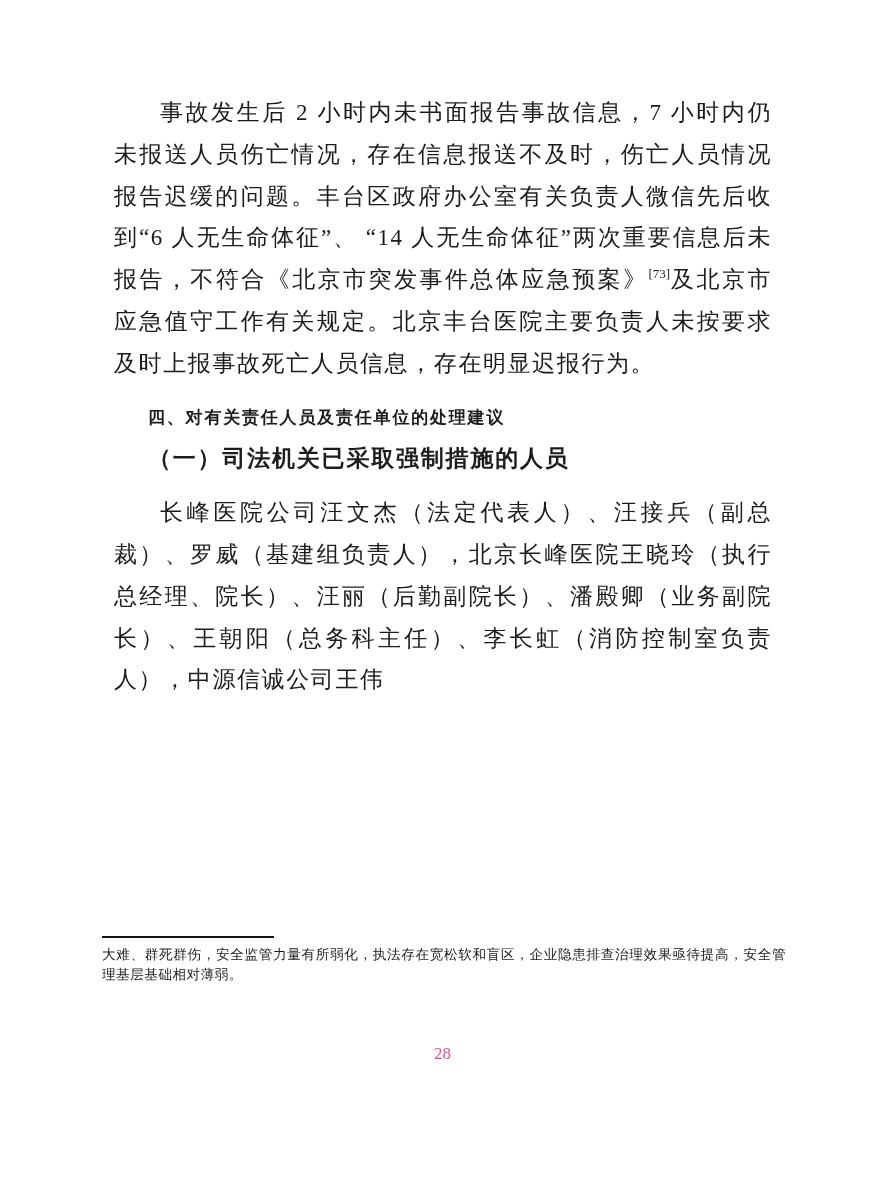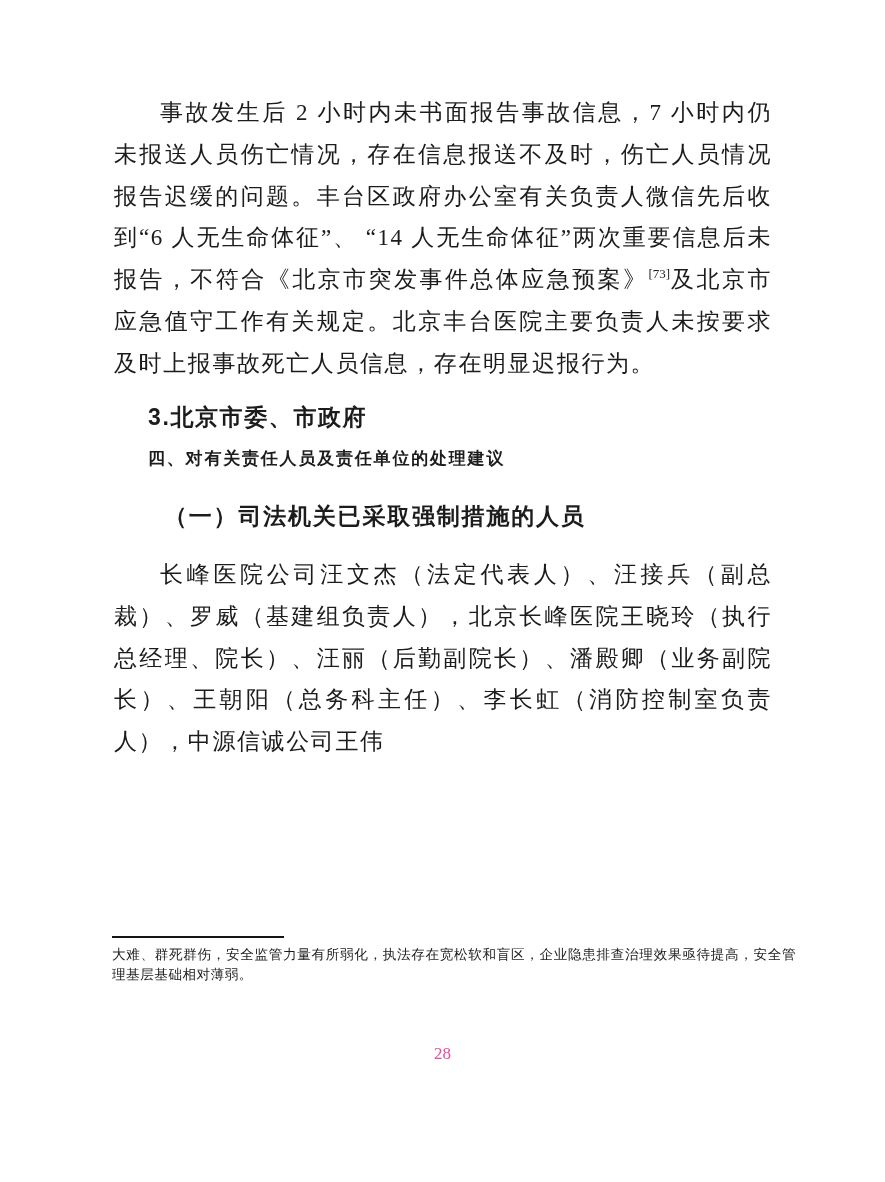--- a/index.html
+++ b/index.html
@@ -42,36 +42,36 @@
   .heading-level1 {
     margin: 0;
     font-family: "Liberation Sans", "DejaVu Sans", sans-serif;
     font-weight: bold;
     font-size: 17px;
     line-height: 41.8px;
     letter-spacing: 1.8px;
     text-indent: 46px;
   }
   .subheading-kaiti {
-    margin: 16px;
+    margin: 0;
     font-weight: bold;
     font-size: 23px;
     line-height: 41.8px;
     letter-spacing: 1.8px;
     text-indent: 46px;
   }
   .footnote-ref {
     font-size: 13px;
     letter-spacing: 0;
     vertical-align: super;
     line-height: 0;
   }
   .footnotes {
     position: absolute;
-    left: 112px;
+    left: 102px;
     top: 936px;
     width: 684px;
   }
   .fn-rule {
     width: 172px;
     height: 2px;
     background: #141414;
     margin: 0 0 7px 0;
   }
   .fn {
@@ -93,21 +93,20 @@
 </style>
 </head>
 <body>
 
 <div class="page">
 
   <div class="content">
 
     <p class="para"><span>事故发生后 2 小时内未书面报告事故信息，7 小时内仍未报送人员伤亡情况，存在信息报送不及时，伤亡人员情况报告迟缓的问题。丰台区政府办公室有关负责人微信先后收到“6 人无生命体征”、 “14 人无生命体征”两次重要信息后未报告，不符合《北京市突发事件总体应急预案》</span><sup class="footnote-ref">[73]</sup><span>及北京市应急值守工作有关规定。北京丰台医院主要负责人未按要求及时上报事故死亡人员信息，存在明显迟报行为。</span></p>
 
-    <h3 class="heading-level3">3.北京市委、市政府</h3>
 
 
     <h2 class="heading-level1">四、对有关责任人员及责任单位的处理建议</h2>
 
     <h4 class="subheading-kaiti">（一）司法机关已采取强制措施的人员</h4>
 
     <p class="para">长峰医院公司汪文杰（法定代表人）、汪接兵（副总裁）、罗威（基建组负责人），北京长峰医院王晓玲（执行总经理、院长）、汪丽（后勤副院长）、潘殿卿（业务副院长）、王朝阳（总务科主任）、李长虹（消防控制室负责人），中源信诚公司王伟</p>
 
   </div>
 

